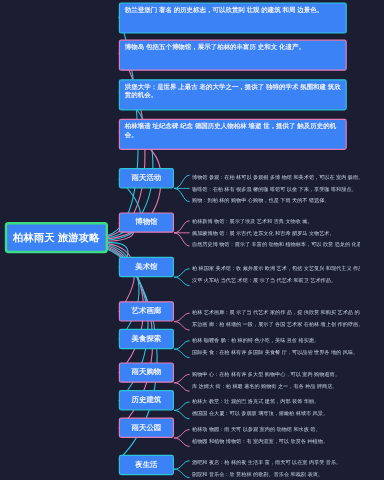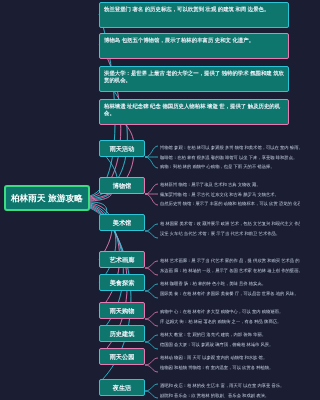--- a/index.html
+++ b/index.html
@@ -9,21 +9,21 @@
     font-family:"Liberation Sans","DejaVu Sans",sans-serif;
     overflow:hidden;
     position:relative;
   }
   #stage{position:relative;width:300px;height:400px;overflow:hidden;}
   svg.links{position:absolute;left:0;top:0;width:300px;height:400px;pointer-events:none;}
 
   .node{
     position:absolute;
     box-sizing:border-box;
-    background:#0f766e;
+    background:#3b82f6;
     color:#f2f4fb;
     border:1px solid #2ec4d8;
     border-radius:2px;
     display:flex;
     align-items:center;
     line-height:1.25;
   }
   .node.pink{border-color:#e87bb4;}
   .node.cyan{border-color:#2ec4d8;}
 

